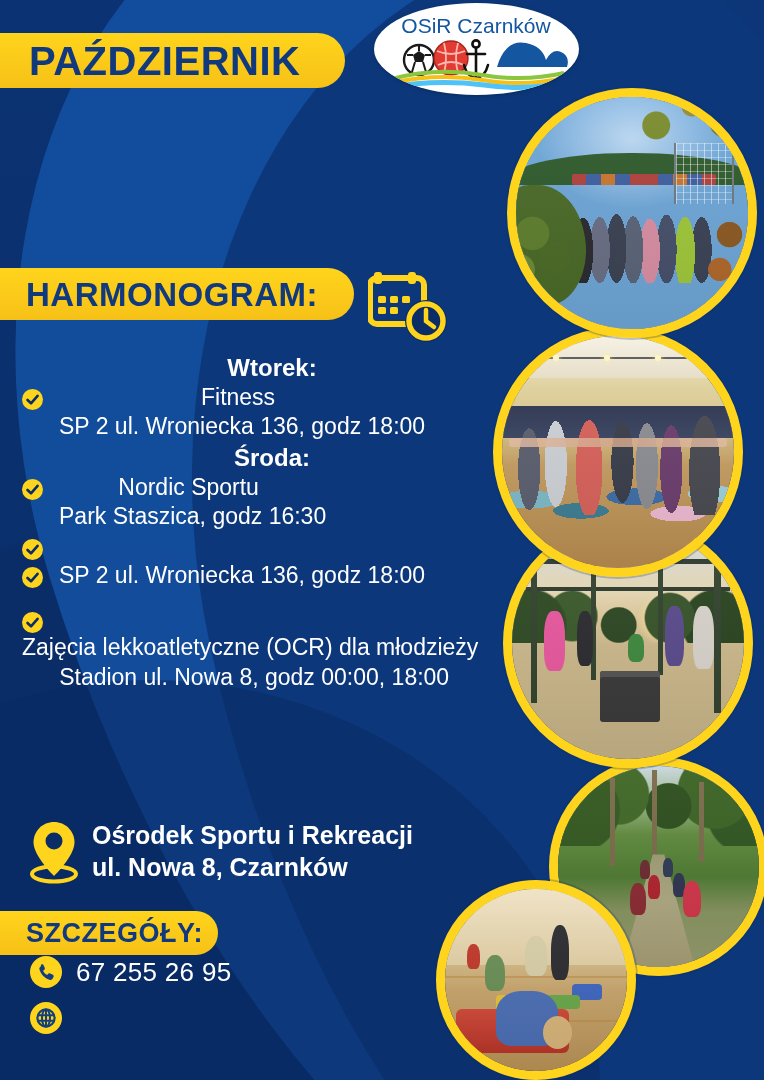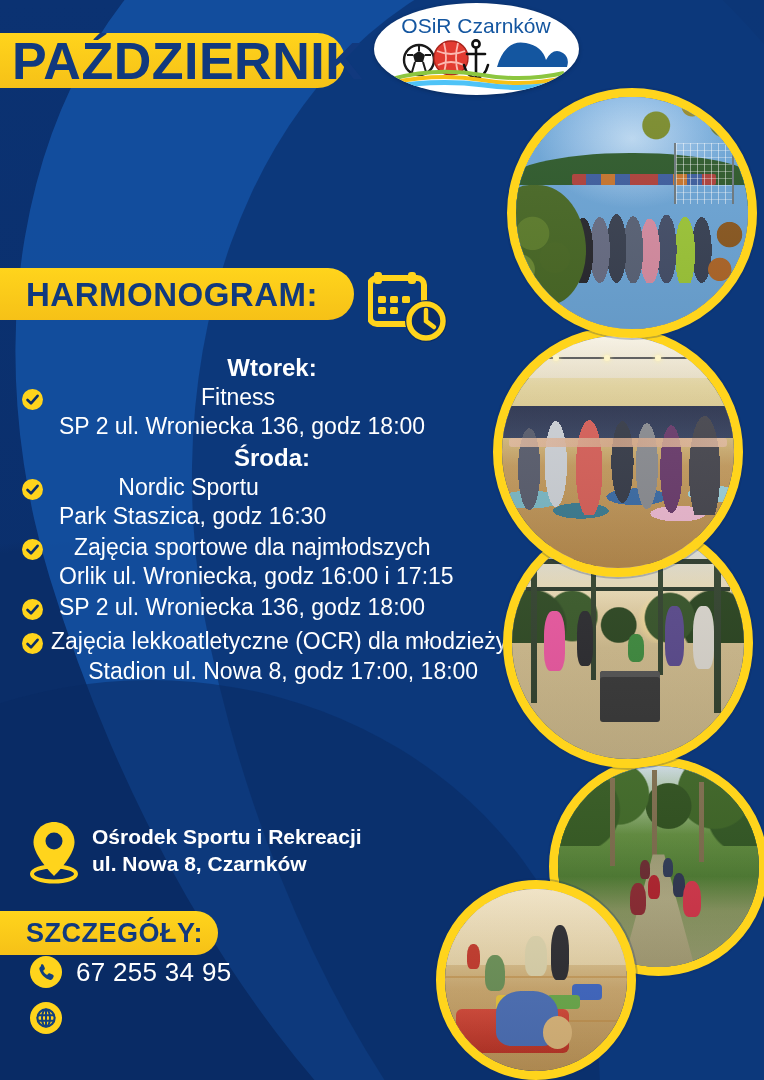--- a/index.html
+++ b/index.html
@@ -50,22 +50,22 @@
     position:absolute;
     background:linear-gradient(180deg,#ffd41c 0%, #f6c117 100%);
     border-radius:0 40px 40px 0;
     display:flex; align-items:center;
     color:#11397e;
     font-weight:700;
     letter-spacing:.5px;
   }
   .pill-pazdziernik {
     left:0; top:33px; width:345px; height:55px;
-    padding-left:12px;
-    font-size:52px; line-height:1;
+    padding-left:29px;
+    font-size:40px; line-height:1;
   }
   .pill-harmonogram {
     left:0; top:268px; width:354px; height:52px;
     padding-left:26px;
     font-size:33px; line-height:1;
   }
   .pill-szczegoly {
     left:0; top:911px; width:218px; height:44px;
     padding-left:26px;
     font-size:27px; line-height:1;
@@ -93,29 +93,29 @@
     margin-top:2px; letter-spacing:0;
   }
   .day.indent { padding-left:14px; }
   .entry { display:flex; align-items:flex-start; margin-top:1px; }
   .check {
     flex:0 0 auto;
     width:21px; height:21px; margin-top:6px; margin-right:8px;
   }
   .entry-text { font-size:23px; line-height:1.28; font-weight:400; }
   .entry-text .sub { display:block; padding-left:8px; }
-  .entry.gap { margin-top:5px; }
+  .entry.gap { margin-top:16px;flex-direction:column; }
 
   
   .addr {
     position:absolute; left:28px; top:818px;
     display:flex; align-items:center; color:#fff;
   }
   .pin-icon { width:52px; height:66px; flex:0 0 auto; margin-right:12px; }
-  .addr-text { font-size:21px; font-weight:700; line-height:1.28; }
+  .addr-text { font-size:25px; font-weight:700; line-height:1.28; }
 
   
   .contacts { position:absolute; left:30px; top:956px; color:#fff; }
   .contact-row { display:flex; align-items:center; margin-bottom:14px; }
   .c-icon { width:32px; height:32px; flex:0 0 auto; margin-right:14px; }
   .c-text { font-size:26px; font-weight:400; letter-spacing:.3px; }
 
   
   .logo {
     position:absolute; left:374px; top:3px;
@@ -416,24 +416,20 @@
       </span>
     </div>
 
     <div class="entry">
       <span class="check">
         <svg viewBox="0 0 21 21" width="21" height="21" aria-hidden="true">
           <circle cx="10.5" cy="10.5" r="10.5" fill="#ffd41c"></circle>
           <path d="M5.5 11 L9 14.3 L15.6 6.8" stroke="#0a2d68" stroke-width="2.6" fill="none" stroke-linecap="round" stroke-linejoin="round"></path>
         </svg>
       </span>
-      <span class="entry-text">
-        <span>Zajęcia sportowe dla najmłodszych</span>
-        <span class="sub">Orlik  ul. Wroniecka, godz 16:00 i 17:15</span>
-      </span>
     </div>
 
     <div class="entry">
       <span class="check">
         <svg viewBox="0 0 21 21" width="21" height="21" aria-hidden="true">
           <circle cx="10.5" cy="10.5" r="10.5" fill="#ffd41c"></circle>
           <path d="M5.5 11 L9 14.3 L15.6 6.8" stroke="#0a2d68" stroke-width="2.6" fill="none" stroke-linecap="round" stroke-linejoin="round"></path>
         </svg>
       </span>
       <span class="entry-text">
@@ -443,21 +439,21 @@
 
     <div class="entry gap">
       <span class="check">
         <svg viewBox="0 0 21 21" width="21" height="21" aria-hidden="true">
           <circle cx="10.5" cy="10.5" r="10.5" fill="#ffd41c"></circle>
           <path d="M5.5 11 L9 14.3 L15.6 6.8" stroke="#0a2d68" stroke-width="2.6" fill="none" stroke-linecap="round" stroke-linejoin="round"></path>
         </svg>
       </span>
       <span class="entry-text">
         <span>Zajęcia lekkoatletyczne (OCR) dla młodzieży</span>
-        <span class="sub">Stadion ul. Nowa 8, godz 17:00,  18:00</span>
+        <span class="sub">Stadion ul. Nowa 8, godz 00:00,  18:00</span>
       </span>
     </div>
   </div>
 
   <div class="addr">
     <span class="pin-icon">
       <svg viewBox="0 0 52 66" width="52" height="66" aria-hidden="true">
         <ellipse cx="26" cy="56" rx="22" ry="7.5" fill="none" stroke="#ffd41c" stroke-width="4"></ellipse>
         <path d="M26 4 C14.5 4 5.5 13 5.5 24.5 C5.5 38 26 58 26 58 C26 58 46.5 38 46.5 24.5 C46.5 13 37.5 4 26 4 Z" fill="#ffd41c"></path>
         <circle cx="26" cy="23" r="8.5" fill="#0a2d68"></circle>
@@ -472,21 +468,21 @@
   <div class="pill pill-szczegoly">SZCZEGÓŁY:</div>
 
   <div class="contacts">
     <div class="contact-row">
       <span class="c-icon">
         <svg viewBox="0 0 32 32" width="32" height="32" aria-hidden="true">
           <circle cx="16" cy="16" r="16" fill="#ffd41c"></circle>
           <path d="M11.2 8.4 c1.1-.5 2.1 0 2.5 1 l1 2.4 c.4 .9 .1 1.7-.6 2.2 l-1 .7 c.7 1.9 2.2 3.5 4.1 4.3 l.7-1 c.5-.7 1.4-1 2.2-.6 l2.4 1 c1 .4 1.5 1.5 1 2.5 l-.8 1.7 c-.5 1-1.6 1.6-2.7 1.3 -5-1.2-9.4-5.6-10.6-10.6 -.3-1.1 .3-2.2 1.3-2.7 Z" fill="#12407f"></path>
         </svg>
       </span>
-      <span class="c-text">67 255  34 95</span>
+      <span class="c-text">67 255  26 95</span>
     </div>
     <div class="contact-row">
       <span class="c-icon">
         <svg viewBox="0 0 32 32" width="32" height="32" aria-hidden="true">
           <circle cx="16" cy="16" r="16" fill="#ffd41c"></circle>
           <circle cx="16" cy="16" r="8.6" fill="none" stroke="#12407f" stroke-width="2.2"></circle>
           <ellipse cx="16" cy="16" rx="4" ry="8.6" fill="none" stroke="#12407f" stroke-width="2"></ellipse>
           <path d="M7.6 13.2 H24.4 M7.6 18.8 H24.4 M16 7.4 V24.6" stroke="#12407f" stroke-width="2"></path>
         </svg>
       </span>

